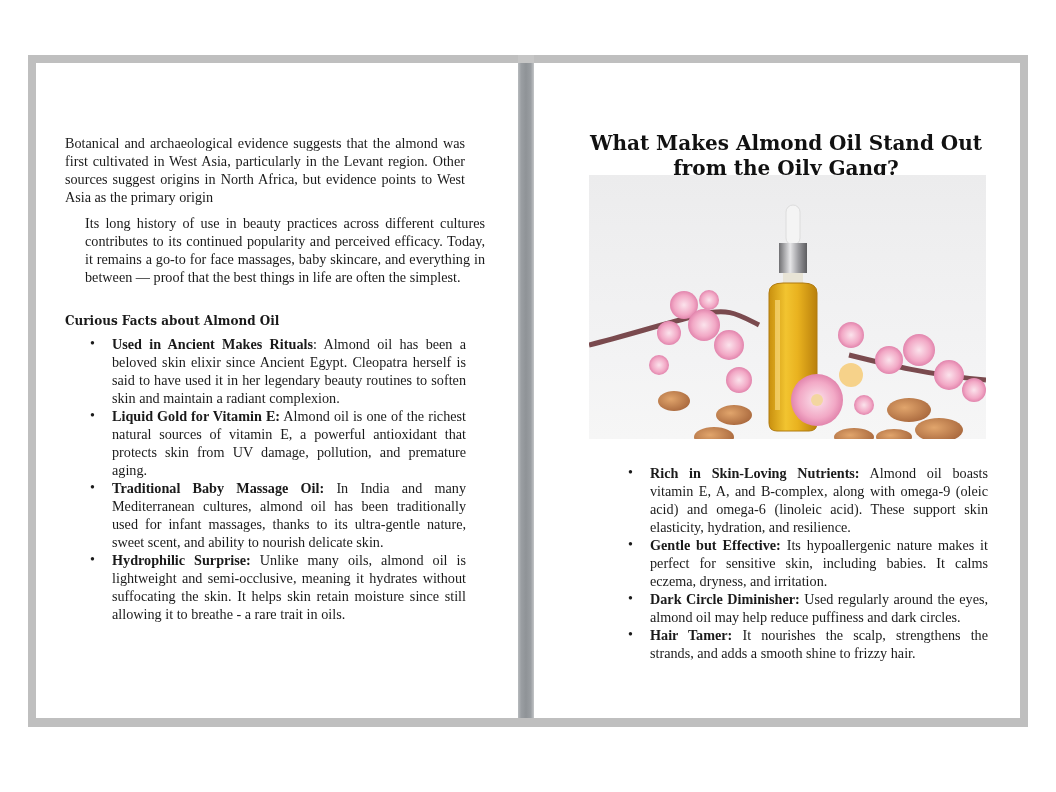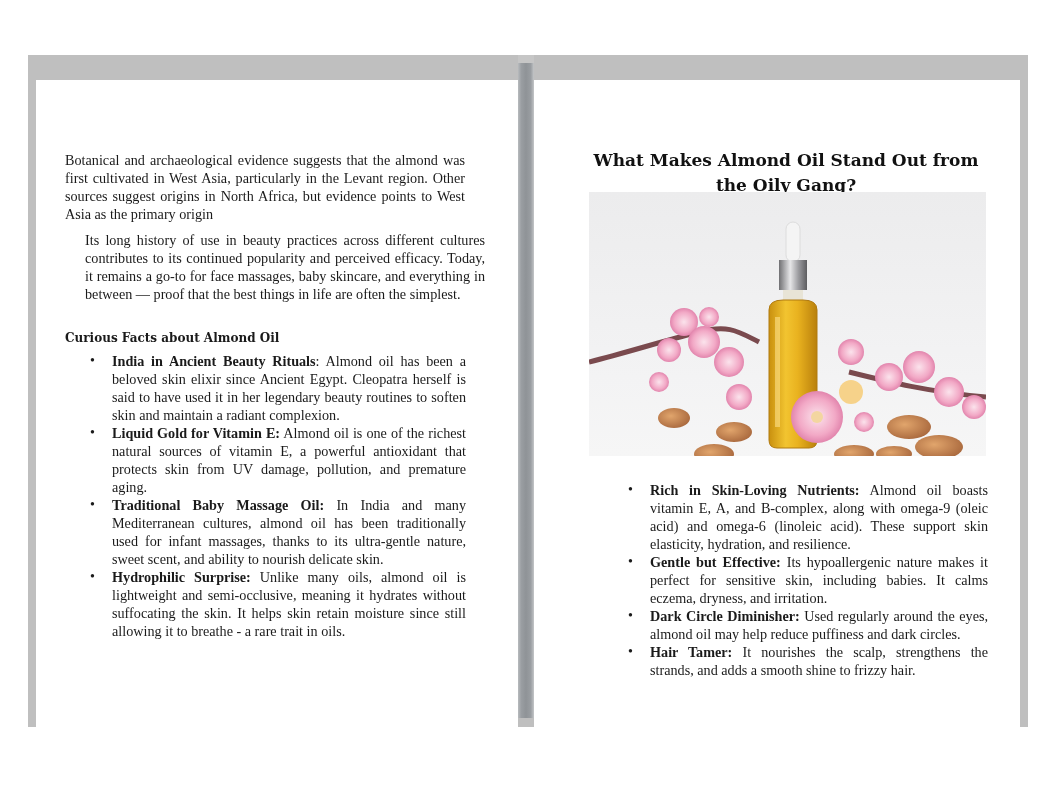--- a/index.html
+++ b/index.html
@@ -5,21 +5,21 @@
   html, body { margin: 0; padding: 0; }
   body {
     width: 1056px; height: 792px; background: #ffffff; position: relative; overflow: hidden;
     font-family: "Liberation Serif", "DejaVu Serif", serif; color: #1a1a1a;
   }
   .frame {
     position: absolute; left: 28px; top: 55px; width: 1000px; height: 672px;
     background: #bfbfbf;
   }
   .page {
-    position: absolute; background: #ffffff; top: 25px; height: 655px;
+    position: absolute; background: #ffffff; top: 8px; height: 655px;
   }
   .page-left { left: 8px; width: 482px; }
   .page-right { left: 506px; width: 486px; }
   .divider {
     position: absolute; left: 490px; top: 8px; width: 16px; height: 655px;
     background: linear-gradient(to right, #b8bbbe 0%, #9a9ea2 20%, #8f9397 50%, #9a9ea2 80%, #c4c6c8 100%);
   }
   .divider-top {
     position: absolute; left: 490px; top: 0; width: 16px; height: 8px; background: #c6c6c6;
   }
@@ -45,21 +45,21 @@
     text-align: justify; text-align-last: left; margin-bottom: 0;
   }
   ul.bullets li .bullet {
     position: absolute; left: 0; top: 0; width: 14px; text-align: center; font-size: 14px;
   }
   ul.bullets li b { font-weight: bold; }
 
   .right-title {
     position: absolute; left: 42px; top: 68px; width: 420px; margin: 0;
     text-align: center; font-family: "DejaVu Serif", serif; font-weight: bold;
-    font-size: 17px; line-height: 25px; color: #111;
+    font-size: 20px; line-height: 25px; color: #111;
   }
 
   .photo {
     position: absolute; left: 55px; top: 112px; width: 397px; height: 264px;
     background: linear-gradient(180deg, #ececed 0%, #f0f0f1 40%, #f3f3f4 70%, #f6f6f6 100%);
     overflow: hidden;
   }
 </style>
 </head>
 <body>
@@ -69,21 +69,21 @@
 
   <div class="page page-left">
     <p class="para p1">Botanical and archaeological evidence suggests that the almond was first cultivated in West Asia, particularly in the Levant region. Other sources suggest origins in North Africa, but evidence points to West Asia as the primary origin</p>
     <p class="para p2">Its long history of use in beauty practices across different cultures contributes to its continued popularity and perceived efficacy. Today, it remains a go-to for face massages, baby skincare, and everything in between — proof that the best things in life are often the simplest.</p>
 
     <h3 class="facts-heading">Curious Facts about Almond Oil</h3>
 
     <ul class="bullets left-bullets">
       <li>
         <span class="bullet">•</span>
-        <b>India in Ancient Beauty Rituals</b><span>:</span><span> Almond oil has been a beloved skin elixir since Ancient Egypt. Cleopatra herself is said to have used it in her legendary beauty routines to soften skin and maintain a radiant complexion.</span>
+        <b>Used in Ancient Makes Rituals</b><span>:</span><span> Almond oil has been a beloved skin elixir since Ancient Egypt. Cleopatra herself is said to have used it in her legendary beauty routines to soften skin and maintain a radiant complexion.</span>
       </li>
       <li>
         <span class="bullet">•</span>
         <b>Liquid Gold for Vitamin E:</b><span> Almond oil is one of the richest natural sources of vitamin E, a powerful antioxidant that protects skin from UV damage, pollution, and premature aging.</span>
       </li>
       <li>
         <span class="bullet">•</span>
         <b>Traditional Baby Massage Oil:</b><span> In India and many Mediterranean cultures, almond oil has been traditionally used for infant massages, thanks to its ultra-gentle nature, sweet scent, and ability to nourish delicate skin.</span>
       </li>
       <li>

